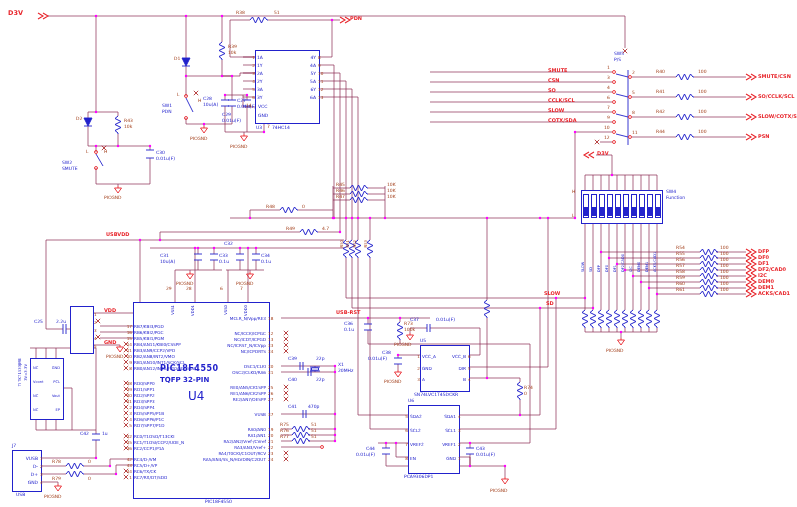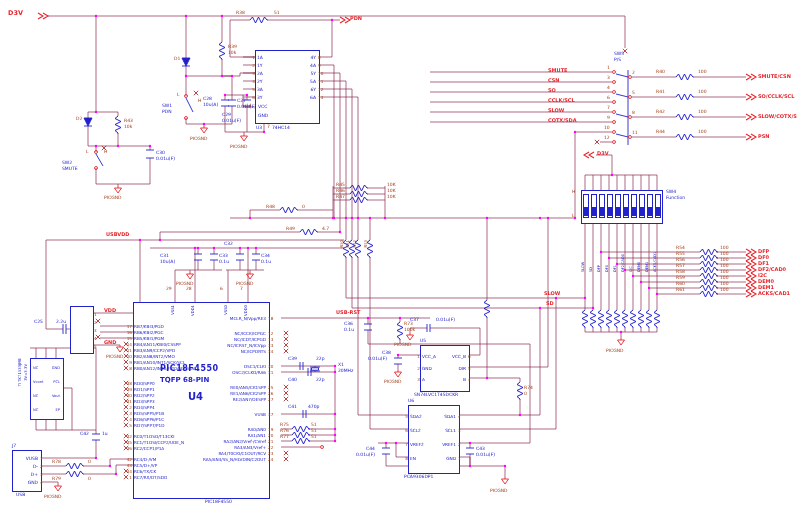--- a/index.html
+++ b/index.html
@@ -5,21 +5,21 @@
   html,body{margin:0;padding:0;background:#fff}
   #cv{position:relative;width:797px;height:507px;background:#ffffff;overflow:hidden;
       font-family:"DejaVu Sans",sans-serif;}
   svg{position:absolute;left:0;top:0}
   .t{position:absolute;font-size:4.5px;line-height:5px;white-space:nowrap;color:#a3401c}
   .t.b{color:#2222cc}
   .t.r{color:#e8262c;font-weight:bold;font-size:5px}
   .t.big{font-size:6.5px}
   .t.ttl{font-size:8px;font-weight:bold;letter-spacing:.5px}
   .t.ttl2{font-size:7px;font-weight:bold}
-  .t.ref{font-size:10px;font-weight:bold}
+  .t.ref{font-size:12px;font-weight:normal}
   .vt{position:absolute;writing-mode:vertical-rl;transform:rotate(180deg);
       font-size:3.8px;line-height:4.5px;color:#2222cc;white-space:nowrap}
   .vt.br{color:#a3401c}
   .ic{position:absolute;border:1px solid #2222cc;background:#fff}
   .pins{position:absolute}
   .prow{display:flex;align-items:center;height:6px;font-size:4.2px;color:#2222cc;white-space:nowrap}
   .pname{pointer-events:none}
   .pn{color:#a3401c;min-width:11px;text-align:right;margin-left:-13px;padding-right:2px;font-size:4.2px}
   .rt .prow{flex-direction:row-reverse}
   .rt .pn{text-align:left;margin-left:0;margin-right:-13px;padding-left:2px;padding-right:0}
@@ -548,21 +548,21 @@
         <span class="pname">GND</span>
       </div>
     </div>
 <div class="t" style="left:52px;top:459px">R78</div>
 <div class="t" style="left:88px;top:459px">0</div>
 <div class="t" style="left:52px;top:476px">R79</div>
 <div class="t" style="left:88px;top:476px">0</div>
 
 <div class="ic" style="left:133px;top:302px;width:135px;height:195px"></div>
 <div class="t b ttl" style="left:160px;top:366px">PIC18F4550</div>
-<div class="t b ttl2" style="left:160px;top:378px">TQFP 68-PIN</div>
+<div class="t b ttl2" style="left:160px;top:378px">TQFP 32-PIN</div>
 <div class="t b ref" style="left:188px;top:394px">U4</div>
 <div class="t b" style="left:205px;top:499px">PIC18F4550</div>
 <div class="pins" style="left:134px;top:323px">
 
 <div class="prow">
         <span class="pn">17</span>
         <span class="pname">RB7/KBI3/PGD</span>
       </div>
       <div class="prow">
         <span class="pn">16</span>

